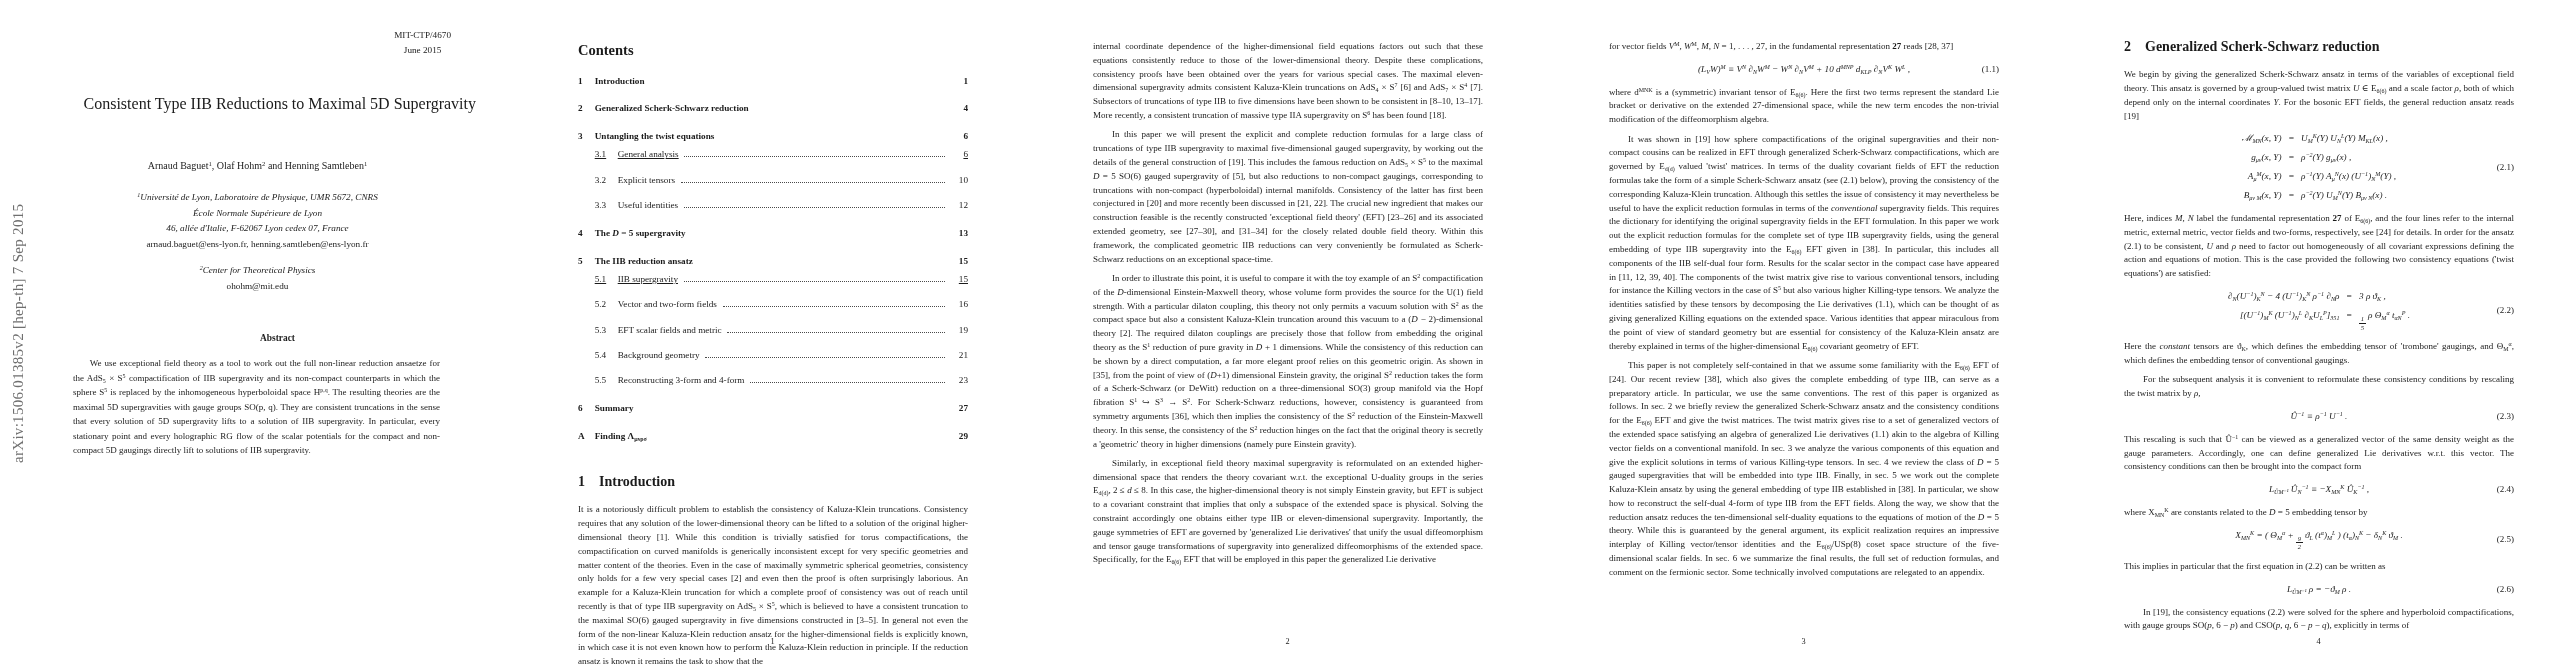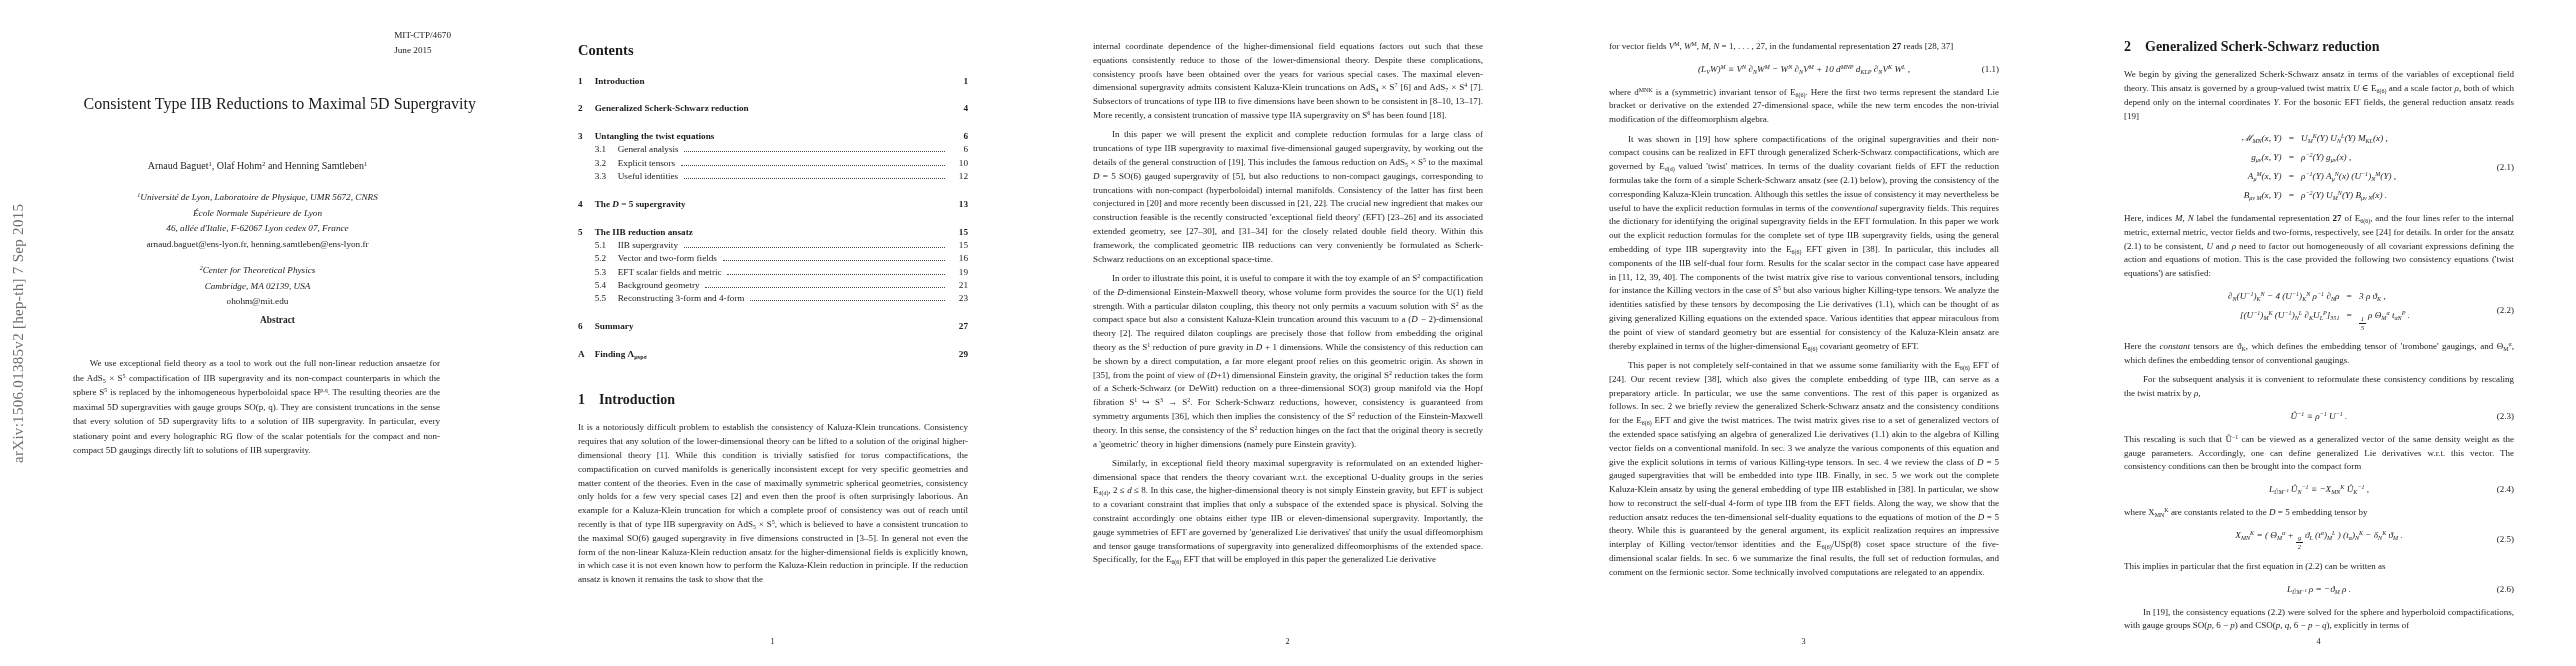--- a/index.html
+++ b/index.html
@@ -10,41 +10,41 @@
   .page{position:absolute;top:0;width:515px;height:667px;background:#fff;overflow:hidden;}
   #page1{left:0;} #page2{left:515px;} #page3{left:1030px;} #page4{left:1546px;} #page5{left:2061px;}
 
   
   .arxiv-banner{
     position:absolute;left:5.6px;top:0;height:667px;width:25.6px;
     display:flex;align-items:center;justify-content:center;
     writing-mode:vertical-rl;transform:rotate(180deg);
     color:#6f6f6f;font-size:15px;letter-spacing:0.3px;white-space:nowrap;
   }
-  .preprint{position:absolute;right:64px;top:28px;text-align:left;font-size:9.2px;line-height:15px;}
+  .preprint{position:absolute;right:64px;top:28px;text-align:center;font-size:9.2px;line-height:15px;}
   .paper-title{position:absolute;left:39px;right:39px;top:94px;text-align:right;font-size:16px;line-height:20px;}
   .authors{position:absolute;left:22px;right:22px;top:160px;text-align:center;font-size:10px;}
   .affil{position:absolute;left:22px;right:22px;text-align:center;font-size:9.2px;line-height:15.6px;}
   .affil .it{font-style:italic;}
   #affil1{top:190px;} #affil2{top:263px;}
-  .abs-head{position:absolute;left:0;right:0;top:315px;text-align:center;font-weight:bold;font-size:9.4px;padding-left:40px;}
+  .abs-head{position:absolute;left:0;right:0;top:333px;text-align:center;font-weight:bold;font-size:9.4px;padding-left:40px;}
   .abstract{position:absolute;left:73px;width:367px;top:356px;font-size:9px;line-height:14.5px;text-align:justify;text-indent:16.7px;}
 
   
   .col{position:absolute;left:63px;width:390px;}
   .col p{margin:0 0 5.6px 0;font-size:9px;line-height:13.8px;text-align:justify;}
   .col p.ind{text-indent:19px;}
   .pageno{position:absolute;left:0;right:0;bottom:21px;text-align:center;font-size:8.3px;}
 
   
   .contents-head{font-size:14.5px;font-weight:bold;margin:0 0 15.6px 0;}
   .toc-row{display:flex;align-items:baseline;font-size:9.2px;line-height:13.3px;}
   .toc-sec{font-weight:bold;margin-top:14.5px;}
-  .toc-sub{margin-top:0;}
-  .toc-sub.first{}
+  .toc-sub{margin-top:12px;}
+  .toc-sub.first{margin-top:5px;text-decoration:underline;}
   .toc-num{flex:0 0 16.7px;}
   .toc-sub .toc-num{flex:0 0 23px;margin-left:16.7px;}
   .toc-leader{flex:1;border-bottom:1.1px dotted #4a4a4a;margin:0 4.4px 2.8px 5.6px;}
   .toc-nolead{flex:1;}
   .toc-page{flex:0 0 19px;text-align:right;}
 
   .sec-heading{font-size:14px;font-weight:bold;margin:0 0 13.3px 0;}
   #page2 .sec-heading{margin-top:31px;}
 
   
@@ -69,21 +69,20 @@
   <h1 class="paper-title" style="font-weight:normal;margin:0;">Consistent Type IIB Reductions to Maximal 5D Supergravity</h1>
   <div class="authors">Arnaud Baguet<sup>1</sup>, Olaf Hohm<sup>2</sup> and Henning Samtleben<sup>1</sup></div>
   <div class="affil" id="affil1">
     <div class="it"><sup>1</sup>Université de Lyon, Laboratoire de Physique, UMR 5672, CNRS</div>
     <div class="it">École Normale Supérieure de Lyon</div>
     <div class="it">46, allée d'Italie, F-62067 Lyon cedex 07, France</div>
     <div>arnaud.baguet@ens-lyon.fr, henning.samtleben@ens-lyon.fr</div>
   </div>
   <div class="affil" id="affil2">
     <div class="it"><sup>2</sup>Center for Theoretical Physics</div>
-    <div class="it">Cambridge, MA 02139, USA</div>
     <div>ohohm@mit.edu</div>
   </div>
   <div class="abs-head">Abstract</div>
   <div class="abstract">We use exceptional field theory as a tool to work out the full non-linear reduction ansaetze for the AdS<sub>5</sub> × S<sup>5</sup> compactification of IIB supergravity and its non-compact counterparts in which the sphere S<sup>5</sup> is replaced by the inhomogeneous hyperboloidal space H<sup>p,q</sup>. The resulting theories are the maximal 5D supergravities with gauge groups SO(p, q). They are consistent truncations in the sense that every solution of 5D supergravity lifts to a solution of IIB supergravity. In particular, every stationary point and every holographic RG flow of the scalar potentials for the compact and non-compact 5D gaugings directly lift to solutions of IIB supergravity.</div>
 </section>
 
 <section class="page" id="page2">
   <div class="col" style="top:42px;">
     <div class="contents-head">Contents</div>
     <div id="toc">

